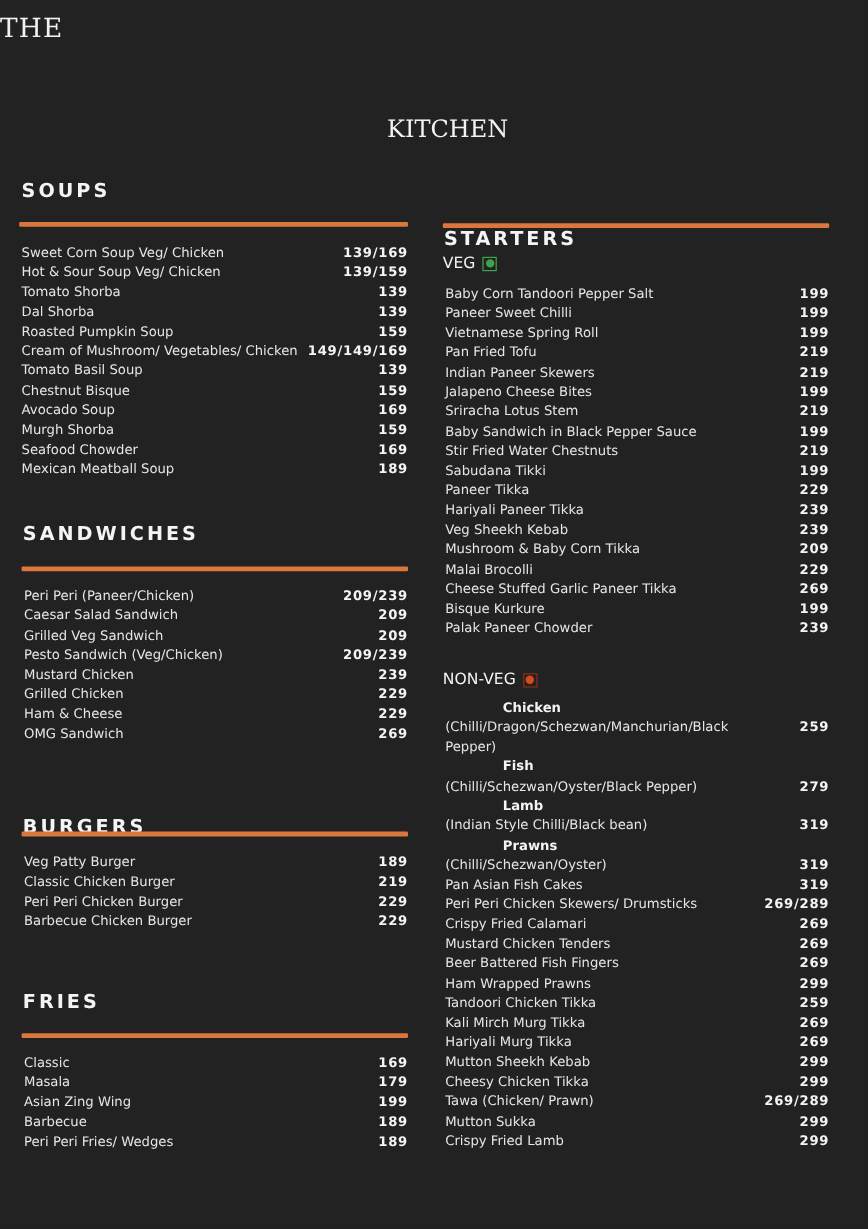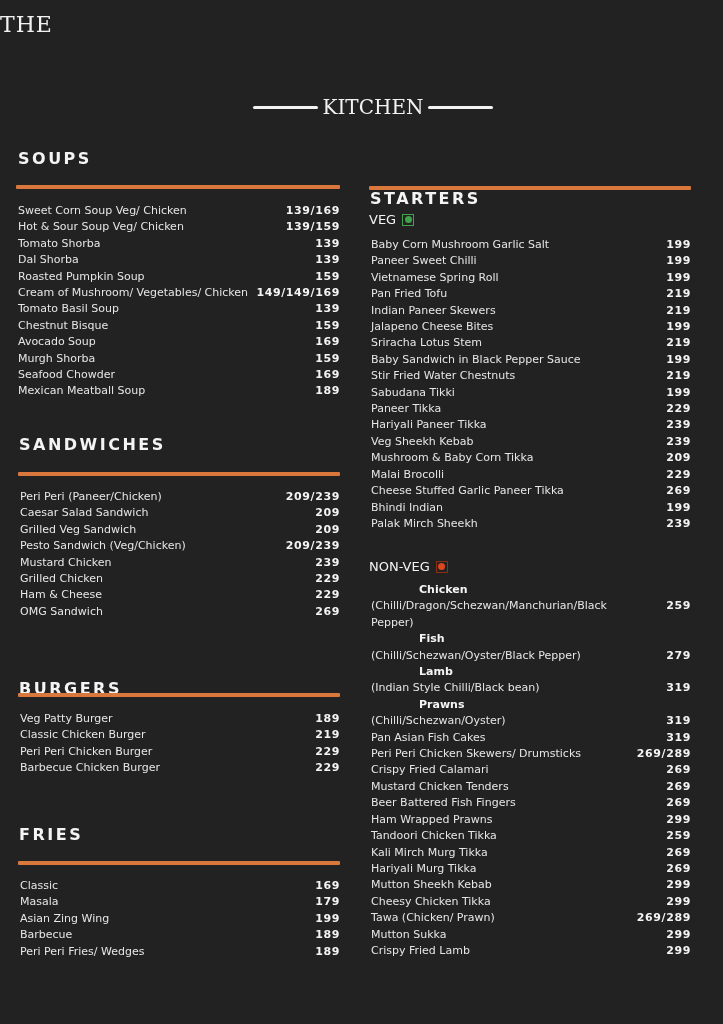--- a/index.html
+++ b/index.html
@@ -20,21 +20,21 @@
     font-family: "DejaVu Serif", serif; font-size: 30px; color: #f2f2f2; letter-spacing: 0px;
   }
   .logo-name .o { position: relative; font-size: 22px; }
   .logo-name .tri {
     position: absolute; left: 50%; top: -8px; transform: translateX(-50%);
     width: 0; height: 0; border-left: 5px solid transparent; border-right: 5px solid transparent;
     border-bottom: 10px solid #d93a2b;
   }
   .logo-kitchen {
     position: absolute; top: 95px; left: 253px; width: 240px; height: 24px;
-    display: flex; align-items: center; justify-content: center;
+    display: flex; align-items: center; justify-content: center; flex-direction: column;
   }
   .logo-kitchen .line { flex: 1; height: 3px; background: #f2f2f2; border-radius: 2px; }
   .logo-kitchen .word {
     font-family: "DejaVu Serif", serif; font-size: 20px; color: #f2f2f2; padding: 0 4px; letter-spacing: 0px;
   }
 
   .section-title {
     position: absolute; font-family: "DejaVu Sans", sans-serif; font-weight: bold;
     font-size: 16px; letter-spacing: 2.5px; color: #f4f4f4;
   }
@@ -208,21 +208,21 @@
 <div class="bar" style="left:369px; top:186px; width:322px;"></div>
 
 <div class="sub-title" style="left:369px; top:212px;">
   <span>VEG</span>
   <span class="ind" style="border-color:#3ea34a;">
       <i style="background:#3ea34a;"></i>
     </span>
 </div>
 <div class="items" id="veg" style="left:371px; top:237px; width:320px;">
     <div class="row">
-      <span class="name">Baby Corn Mushroom Garlic Salt</span>
+      <span class="name">Baby Corn Tandoori Pepper Salt</span>
       <span class="price">199</span>
     </div>
     <div class="row">
       <span class="name">Paneer Sweet Chilli</span>
       <span class="price">199</span>
     </div>
     <div class="row">
       <span class="name">Vietnamese Spring Roll</span>
       <span class="price">199</span>
     </div>
@@ -272,25 +272,25 @@
     </div>
     <div class="row">
       <span class="name">Malai Brocolli</span>
       <span class="price">229</span>
     </div>
     <div class="row">
       <span class="name">Cheese Stuffed Garlic Paneer Tikka</span>
       <span class="price">269</span>
     </div>
     <div class="row">
-      <span class="name">Bhindi Indian</span>
-      <span class="price">199</span>
-    </div>
-    <div class="row">
-      <span class="name">Palak Mirch Sheekh</span>
+      <span class="name">Bisque Kurkure</span>
+      <span class="price">199</span>
+    </div>
+    <div class="row">
+      <span class="name">Palak Paneer Chowder</span>
       <span class="price">239</span>
     </div>
   </div>
 
 <div class="sub-title" style="left:369px; top:559px;">
   <span>NON-VEG</span>
   <span class="ind" style="border-color:#8a2e14;">
       <i style="background:#d9481e;"></i>
     </span>
 </div>

